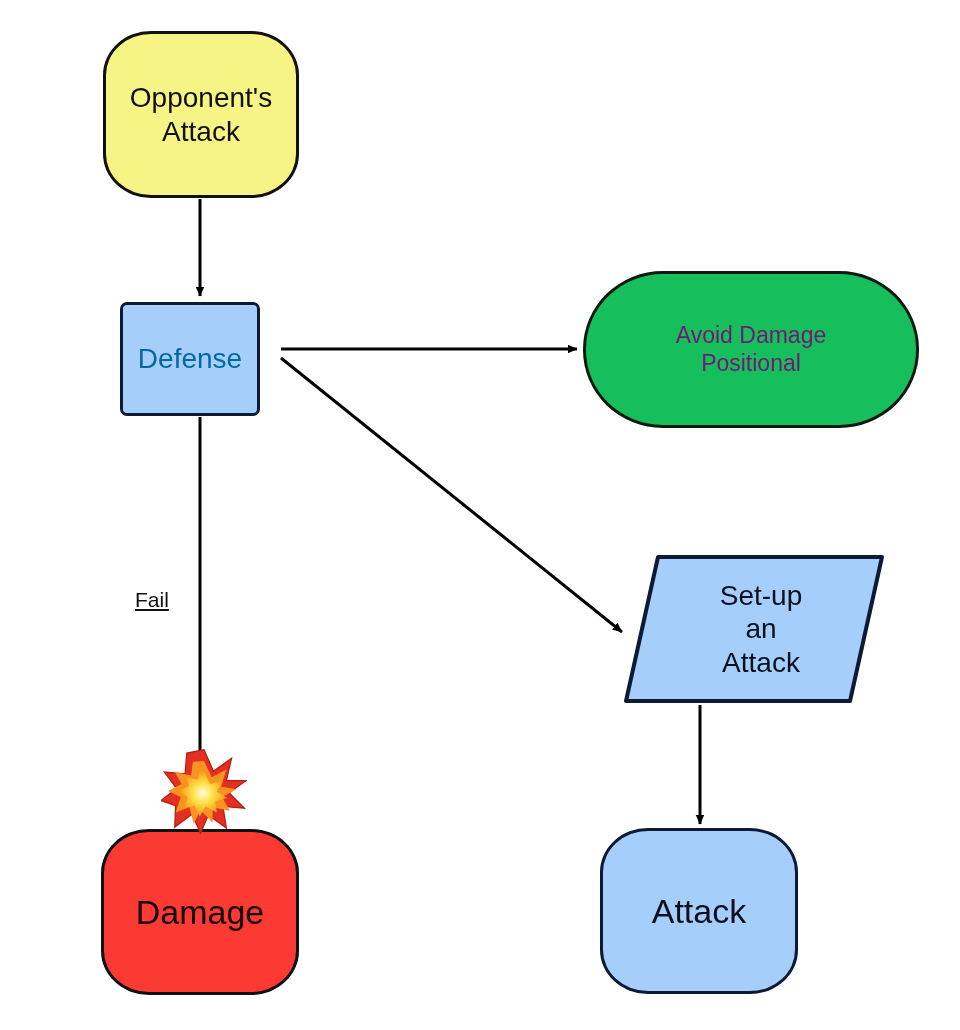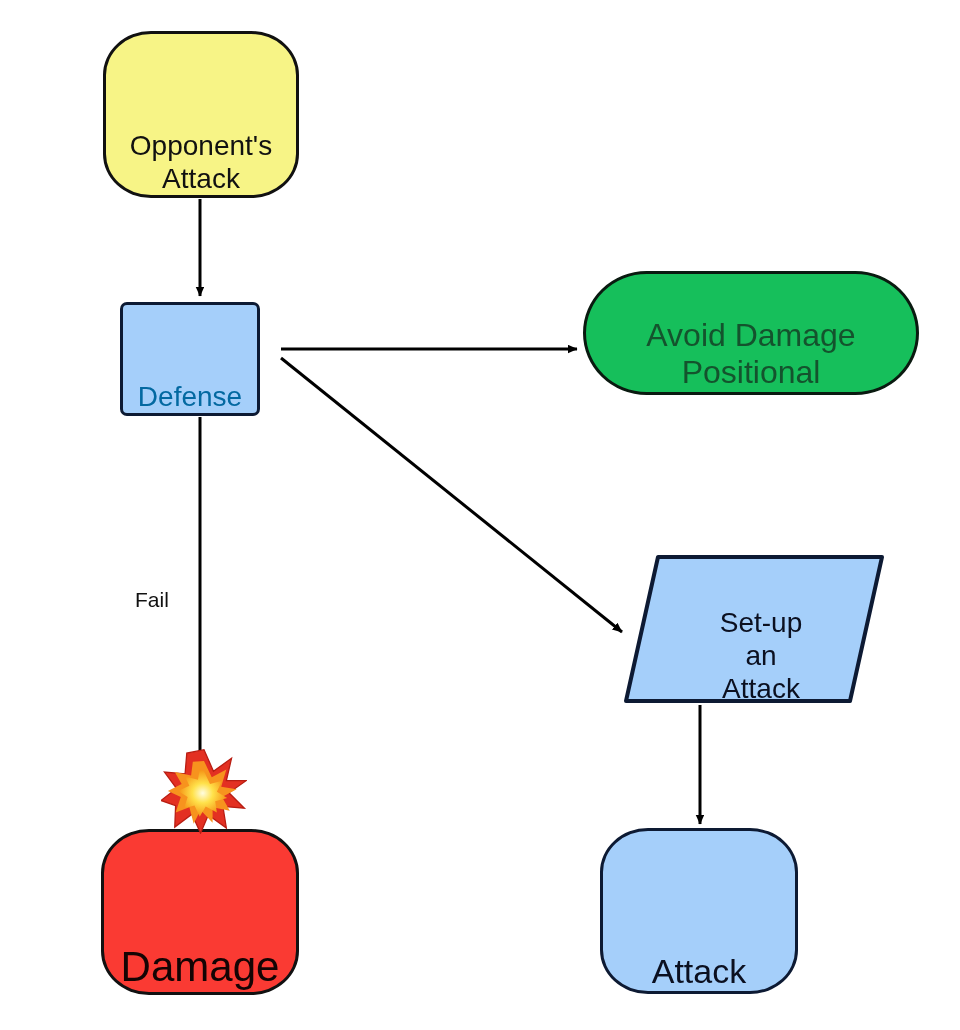--- a/index.html
+++ b/index.html
@@ -18,21 +18,21 @@
     position: absolute;
     left: 0;
     top: 0;
     width: 960px;
     height: 1030px;
   }
   .node {
     position: absolute;
     box-sizing: border-box;
     display: flex;
-    align-items: flex-end;
+    align-items: center;
     justify-content: center;
     text-align: center;
     color: #111111;
     line-height: 1.18;
   }
   
   #node-opponents-attack {
     left: 103px;
     top: 31px;
     width: 196px;
@@ -52,26 +52,26 @@
     border: 3px solid #0d1a33;
     border-radius: 7px;
     font-size: 28px;
     color: #0369a1;
   }
   
   #node-avoid-damage {
     left: 583px;
     top: 271px;
     width: 336px;
-    height: 124px;
+    height: 157px;
     background: #16BF5B;
     border: 3px solid #0a1a10;
     border-radius: 80px / 78px;
-    font-size: 32px;
-    color: #14532d;
+    font-size: 23px;
+    color: #701a75;
   }
   
   #node-setup-attack {
     left: 622px;
     top: 553px;
     width: 264px;
     height: 152px;
     font-size: 28px;
     color: #0b1020;
   }
@@ -91,40 +91,41 @@
   }
   
   #node-damage {
     left: 101px;
     top: 829px;
     width: 198px;
     height: 166px;
     background: #FA3A33;
     border: 3px solid #111111;
     border-radius: 48px / 44px;
-    font-size: 42px;
+    font-size: 34px;
     color: #140404;
   }
   
   #node-attack {
     left: 600px;
     top: 828px;
     width: 198px;
     height: 166px;
     background: #A5CFFA;
     border: 3px solid #0d1a33;
     border-radius: 48px / 44px;
     font-size: 34px;
     color: #0b1020;
   }
   .edge-label {
     position: absolute;
     font-size: 21px;
     color: #111111;
     white-space: nowrap;
+    text-decoration: underline;
   }
   #edge-label-fail {
     left: 135px;
     top: 588px;
   }
   #burst-icon {
     position: absolute;
     left: 161px;
     top: 748px;
     width: 86px;

